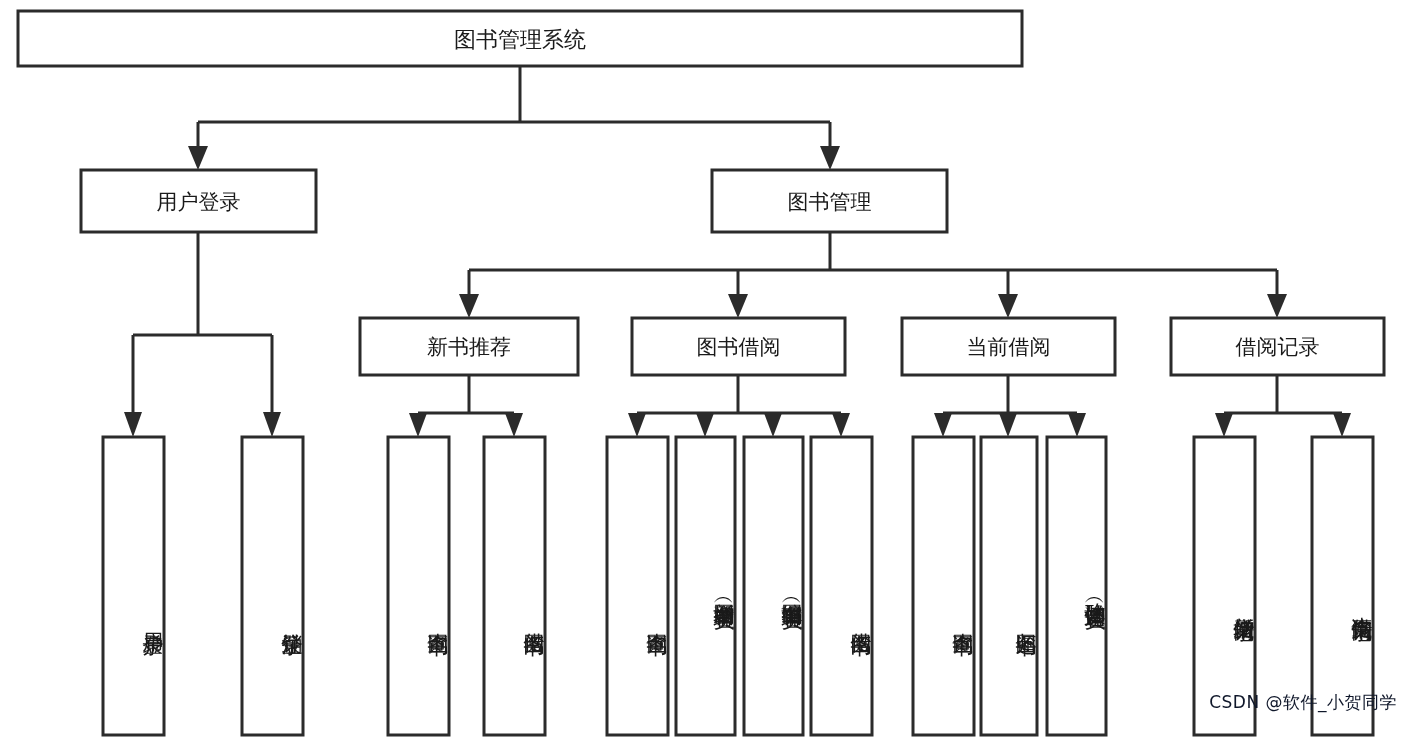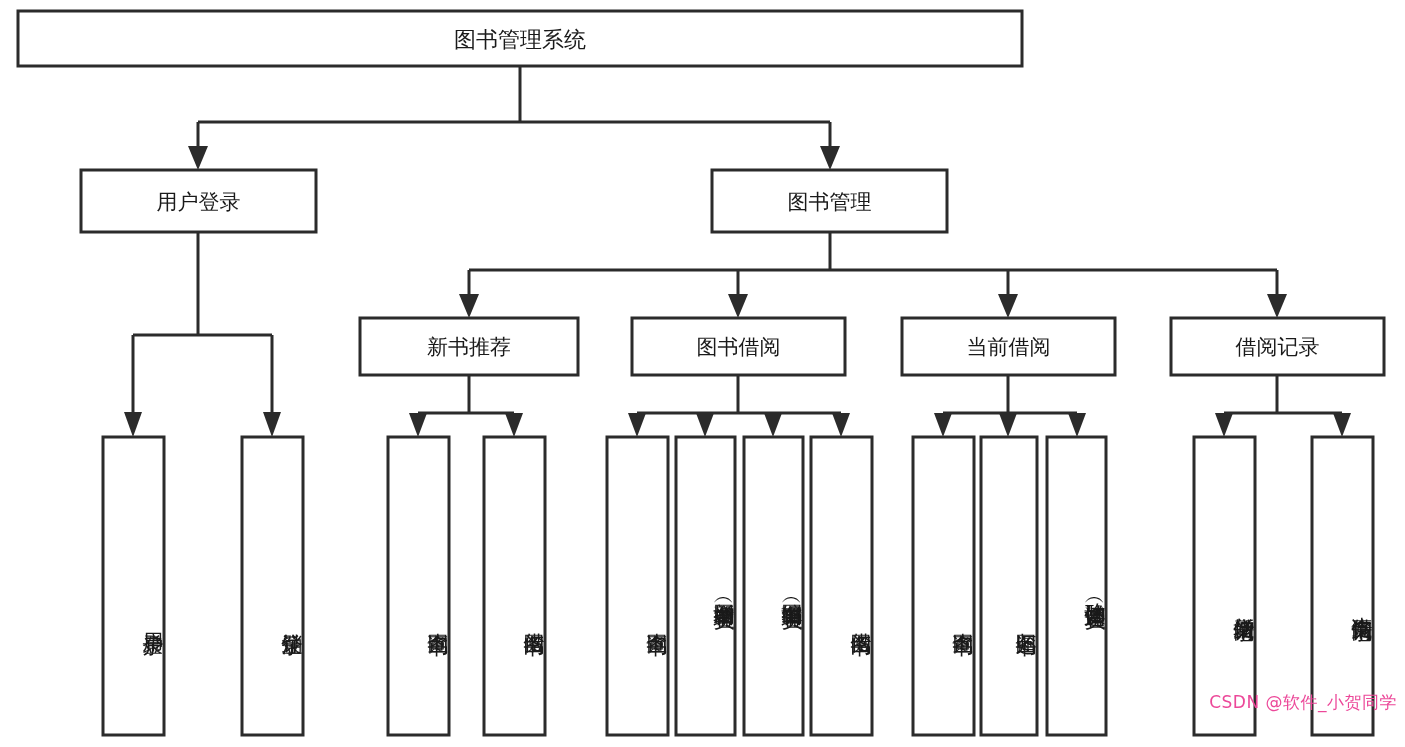--- a/index.html
+++ b/index.html
@@ -71,21 +71,21 @@
     align-items: flex-start;
     justify-content: center;
     pointer-events: none;
   }
   .watermark {
     position: absolute;
     right: 8px;
     bottom: 2px;
     font-family: "DejaVu Sans", "Liberation Sans", sans-serif;
     font-size: 17px;
-    color: #ec4899;
+    color: #0f172a;
     white-space: nowrap;
     letter-spacing: 0.5px;
   }
 </style>
 </head>
 <body>
 
 <div id="diagram-root">
 
   <svg id="flow-svg" viewBox="0 0 1405 747" xmlns="http://www.w3.org/2000/svg">

